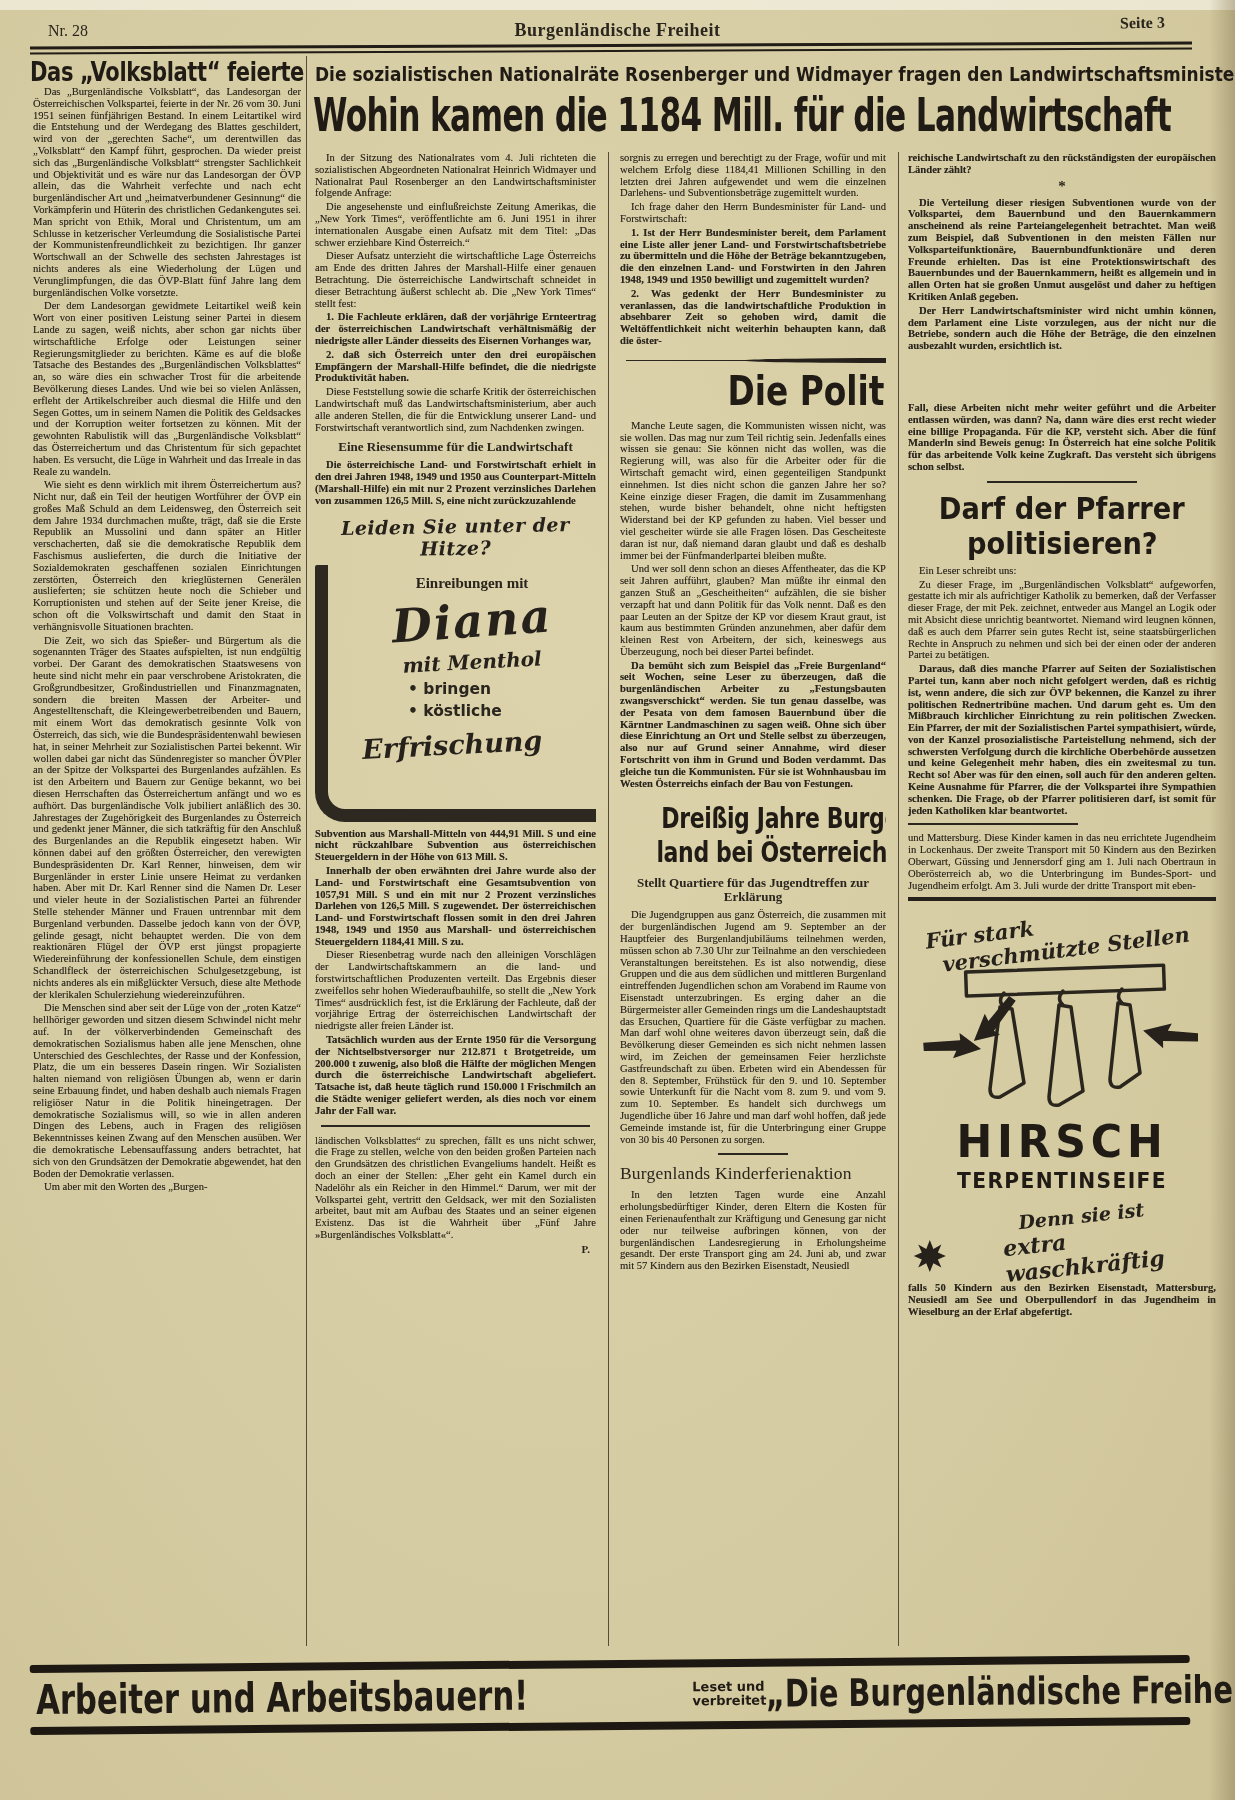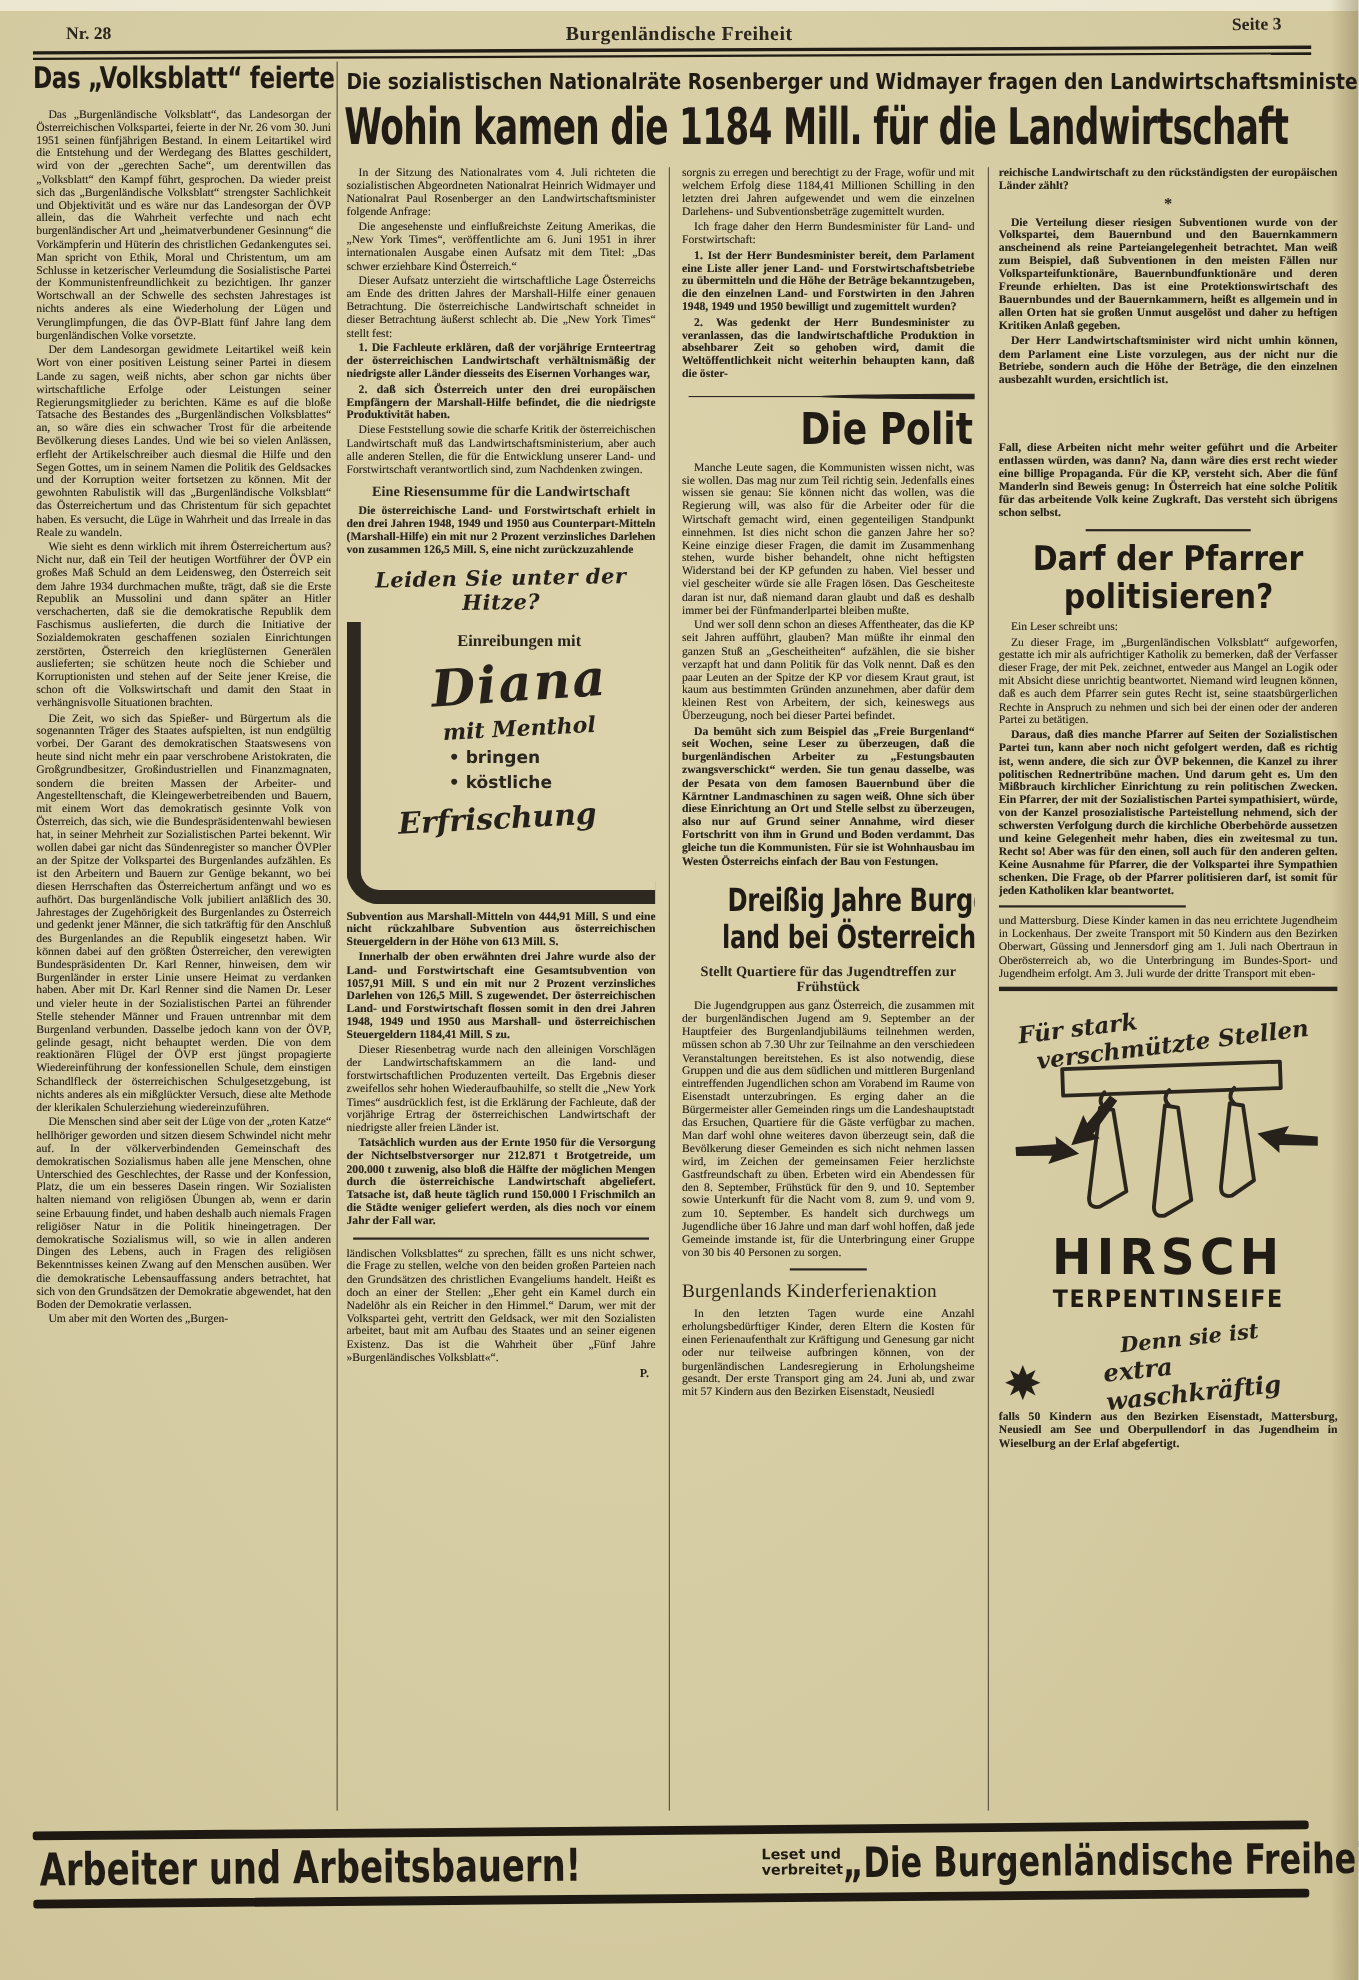--- a/index.html
+++ b/index.html
@@ -18,29 +18,29 @@
 
   .bp{font-size:10.6px;line-height:11.8px;text-align:justify;text-indent:11px;margin:0 0 2px 0;
       text-shadow:0 0 0.5px rgba(42,37,29,0.45);}
   .bb{font-weight:bold;}
   .ni{text-indent:0;}
 
   .vrule{position:absolute;width:1px;background:#554c3c;}
   .hr2{height:2px;background:#2b2620;margin:8px auto;}
   .hr4{height:4px;background:#26211a;margin:6px 0;}
 
-  #header-issue{position:absolute;left:60px;top:22px;font-size:16px;font-weight:bold;}
+  #header-issue{position:absolute;left:48px;top:22px;font-size:16px;font-weight:normal;}
   #header-masthead{position:absolute;left:0;top:20px;width:1235px;text-align:center;font-size:18px;font-weight:bold;letter-spacing:0.5px;}
   #header-page{position:absolute;right:70px;top:14px;font-size:16px;font-weight:bold;transform:rotate(-1deg);}
   .rule-a{position:absolute;left:30px;width:1162px;height:3px;background:#211c15;top:44px;transform:rotate(-0.25deg);}
   .rule-b{position:absolute;left:30px;width:1162px;height:1.5px;background:#211c15;top:50px;transform:rotate(-0.25deg);}
 
   #left-title{position:absolute;left:30px;top:56px;}
   #left-title span{font-size:27px;transform:scaleX(0.78);letter-spacing:-0.5px;}
-  #col1{position:absolute;left:33px;top:99px;width:268px;height:1548px;overflow:hidden;}
+  #col1{position:absolute;left:33px;top:86px;width:268px;height:1548px;overflow:hidden;}
 
   #kicker{position:absolute;left:315px;top:62px;width:902px;}
   #kicker span{font-size:20px;transform:scaleX(0.85);}
   #headline{position:absolute;left:313px;top:88px;width:905px;}
   #headline span{font-size:46px;transform:scaleX(0.68);letter-spacing:-1px;}
 
   #colA{position:absolute;left:315px;top:152px;width:281px;height:1495px;overflow:hidden;}
   #colB{position:absolute;left:620px;top:152px;width:266px;height:1495px;overflow:hidden;}
   #colC{position:absolute;left:908px;top:152px;width:308px;height:1495px;overflow:hidden;}
 
@@ -163,21 +163,21 @@
   <div class="kp-title hd"><span class="cond ccenter">Die Politik der KP</span></div>
 
   <p class="bp">Manche Leute sagen, die Kommunisten wissen nicht, was sie wollen. Das mag nur zum Teil richtig sein. Jedenfalls eines wissen sie genau: Sie können nicht das wollen, was die Regierung will, was also für die Arbeiter oder für die Wirtschaft gemacht wird, einen gegenteiligen Standpunkt einnehmen. Ist dies nicht schon die ganzen Jahre her so? Keine einzige dieser Fragen, die damit im Zusammenhang stehen, wurde bisher behandelt, ohne nicht heftigsten Widerstand bei der KP gefunden zu haben. Viel besser und viel gescheiter würde sie alle Fragen lösen. Das Gescheiteste daran ist nur, daß niemand daran glaubt und daß es deshalb immer bei der Fünfmanderlpartei bleiben mußte.</p>
   <p class="bp">Und wer soll denn schon an dieses Affentheater, das die KP seit Jahren aufführt, glauben? Man müßte ihr einmal den ganzen Stuß an „Gescheitheiten“ aufzählen, die sie bisher verzapft hat und dann Politik für das Volk nennt. Daß es den paar Leuten an der Spitze der KP vor diesem Kraut graut, ist kaum aus bestimmten Gründen anzunehmen, aber dafür dem kleinen Rest von Arbeitern, der sich, keineswegs aus Überzeugung, noch bei dieser Partei befindet.</p>
   <p class="bp bb">Da bemüht sich zum Beispiel das „Freie Burgenland“ seit Wochen, seine Leser zu überzeugen, daß die burgenländischen Arbeiter zu „Festungsbauten zwangsverschickt“ werden. Sie tun genau dasselbe, was der Pesata von dem famosen Bauernbund über die Kärntner Landmaschinen zu sagen weiß. Ohne sich über diese Einrichtung an Ort und Stelle selbst zu überzeugen, also nur auf Grund seiner Annahme, wird dieser Fortschritt von ihm in Grund und Boden verdammt. Das gleiche tun die Kommunisten. Für sie ist Wohnhausbau im Westen Österreichs einfach der Bau von Festungen.</p>
 
   <div class="big2line hd">
     <span class="cond ccenter">Dreißig Jahre Burgen-</span><br>
     <span class="cond ccenter">land bei Österreich</span>
   </div>
-  <div class="subhead">Stellt Quartiere für das Jugendtreffen zur Frühstück</div>
+  <div class="subhead">Stellt Quartiere für das Jugendtreffen zur Erklärung</div>
   <p class="bp">Die Jugendgruppen aus ganz Österreich, die zusammen mit der burgenländischen Jugend am 9. September an der Hauptfeier des Burgenlandjubiläums teilnehmen werden, müssen schon ab 7.30 Uhr zur Teilnahme an den verschiedeen Veranstaltungen bereitstehen. Es ist also notwendig, diese Gruppen und die aus dem südlichen und mittleren Burgenland eintreffenden Jugendlichen schon am Vorabend im Raume von Eisenstadt unterzubringen. Es erging daher an die Bürgermeister aller Gemeinden rings um die Landeshauptstadt das Ersuchen, Quartiere für die Gäste verfügbar zu machen. Man darf wohl ohne weiteres davon überzeugt sein, daß die Bevölkerung dieser Gemeinden es sich nicht nehmen lassen wird, im Zeichen der gemeinsamen Feier herzlichste Gastfreundschaft zu üben. Erbeten wird ein Abendessen für den 8. September, Frühstück für den 9. und 10. September sowie Unterkunft für die Nacht vom 8. zum 9. und vom 9. zum 10. September. Es handelt sich durchwegs um Jugendliche über 16 Jahre und man darf wohl hoffen, daß jede Gemeinde imstande ist, für die Unterbringung einer Gruppe von 30 bis 40 Personen zu sorgen.</p>
 
   <div class="hr2" style="width:70px;"></div>
   <div class="kind-title">Burgenlands Kinderferienaktion</div>
   <p class="bp">In den letzten Tagen wurde eine Anzahl erholungsbedürftiger Kinder, deren Eltern die Kosten für einen Ferienaufenthalt zur Kräftigung und Genesung gar nicht oder nur teilweise aufbringen können, von der burgenländischen Landesregierung in Erholungsheime gesandt. Der erste Transport ging am 24. Juni ab, und zwar mit 57 Kindern aus den Bezirken Eisenstadt, Neusiedl</p>
 </div>
 
 <div id="colC">
   <p class="bp bb ni">reichische Landwirtschaft zu den rückständigsten der europäischen Länder zählt?</p>
   <div class="star">*</div>

